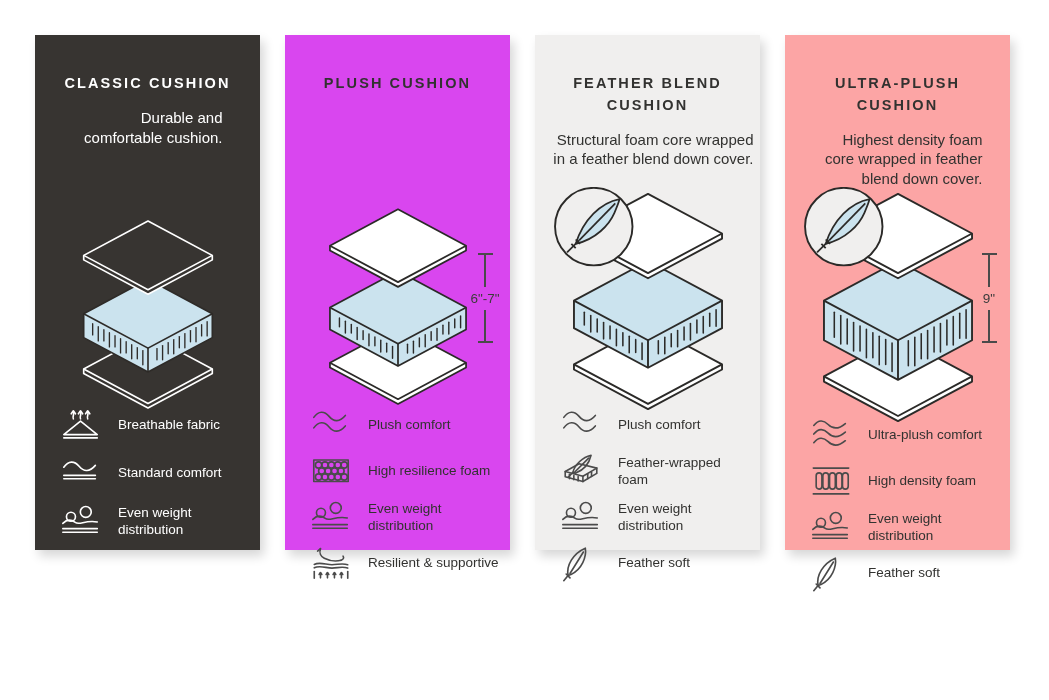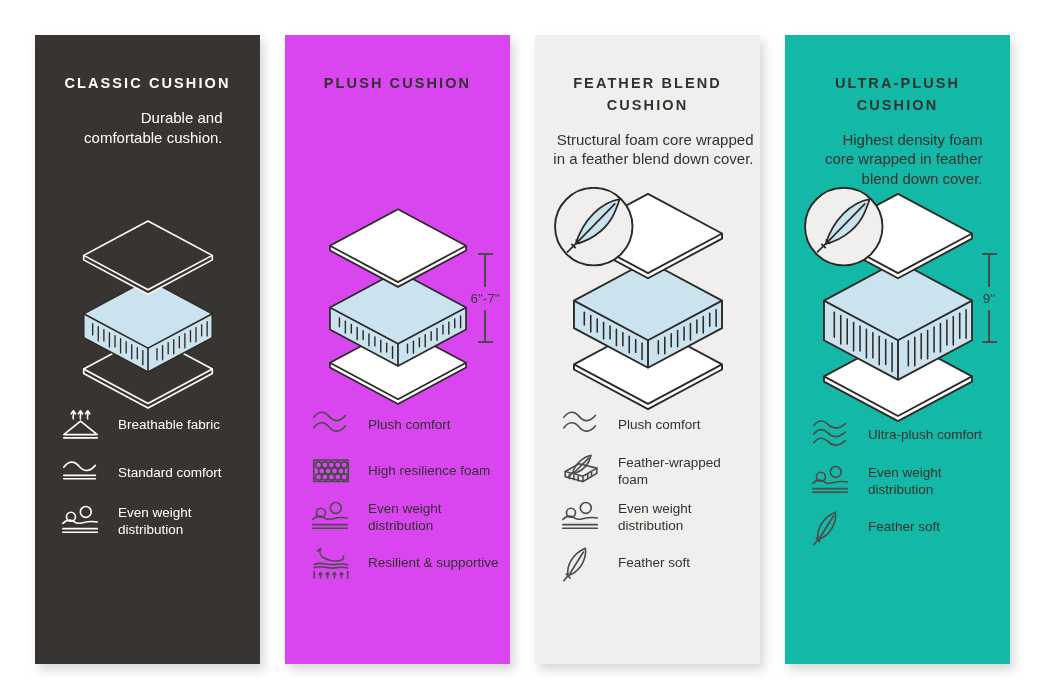--- a/index.html
+++ b/index.html
@@ -1,18 +1,18 @@
 <!DOCTYPE html>
 <html><head>
 <meta charset="utf-8">
 <style>
   html,body{margin:0;padding:0;background:#ffffff;}
   body{width:1049px;height:700px;font-family:"Liberation Sans",sans-serif;-webkit-font-smoothing:antialiased;}
   #board{position:relative;width:1049px;height:700px;overflow:hidden;background:#ffffff;}
-  .column{position:absolute;top:35px;width:225px;height:629px;box-shadow:4px 6px 10px rgba(0,0,0,0.16);}
+  .column{position:absolute;top:35px;width:225px;height:515px;box-shadow:4px 6px 10px rgba(0,0,0,0.16);}
   .theme-dark{color:#ffffff;}
   .theme-light{color:#323230;}
   .col-title{margin:38px 10px 0;text-align:center;font-size:14.5px;font-weight:bold;letter-spacing:2.1px;line-height:1.5;}
   .col-desc{margin:13px auto 0;text-align:right;font-size:15px;line-height:1.32;}
   .col-classic .col-desc{max-width:150px;}
   .col-plush .col-desc{max-width:160px;}
   .col-feather-blend .col-desc{max-width:212px;}
   .col-ultra-plush .col-desc{max-width:170px;}
   .illus{position:absolute;left:0;right:0;display:flex;justify-content:center;}
   .col-classic .illus{top:180px;}
@@ -341,21 +341,21 @@
                 <path d="M11.5,31 L25.5,8.5"></path>
                 <path d="M5,38.5 L9.5,33"></path>
                 <path d="M7.5,31.5 L11.5,35.5"></path>
               </g>
             </svg>
           </span>
           <span class="feature-label">Feather soft</span>
         </div>
       </div>
     </section>
-    <section class="column theme-light col-ultra-plush" style="left: 785px; background: #14b8a6;">
+    <section class="column theme-light col-ultra-plush" style="left: 785px; background: #fca5a5;">
       <h2 class="col-title">ULTRA-PLUSH CUSHION</h2>
       <p class="col-desc">Highest density foam core wrapped in feather blend down cover.</p>
       <div class="illus">
         <svg viewBox="0 0 230 280" xmlns="http://www.w3.org/2000/svg">
           <path d="M29,220 L115,174 L201,220 L201,226 L115,272 L29,226 Z" fill="#ffffff" stroke="#2b2a28" stroke-width="2.2" stroke-linejoin="round"></path>
           <path d="M29,220 L115,266 L201,220" fill="none" stroke="#2b2a28" stroke-width="2.2" stroke-linejoin="round"></path>
           <path d="M29,132 L115,86 L201,132 L201,178 L115,224 L29,178 Z" fill="#cbe3ee" stroke="#2b2a28" stroke-width="2.2" stroke-linejoin="round"></path>
           <path d="M29,132 L115,178 L201,132" fill="none" stroke="#2b2a28" stroke-width="2.2"></path>
           <path d="M115,178 V224" fill="none" stroke="#2b2a28" stroke-width="2.2"></path>
           <g fill="none" stroke="#2b2a28" stroke-width="1.8" stroke-linecap="round">
@@ -409,20 +409,36 @@
                 <path d="M5,28 C10,22 15,22 20,27 C25,32 31,32 38,26"></path>
               </g>
             </svg>
           </span>
           <span class="feature-label">Ultra-plush comfort</span>
         </div>
         <div class="feature-row">
           <span class="feature-icon">
             <svg viewBox="0 0 46 40">
               <g fill="none" stroke="currentColor" stroke-width="1.7" stroke-linecap="round" stroke-linejoin="round">
+                <path d="M4.5,6.5 H41.5"></path>
+                <path d="M4.5,33.5 H41.5"></path>
+                <rect x="7.5" y="11.5" width="6" height="17" rx="3"></rect>
+                <rect x="14.5" y="11.5" width="6" height="17" rx="3"></rect>
+                <rect x="21.5" y="11.5" width="6" height="17" rx="3"></rect>
+                <rect x="28.5" y="11.5" width="6" height="17" rx="3"></rect>
+                <rect x="35" y="11.5" width="6" height="17" rx="3"></rect>
+              </g>
+            </svg>
+          </span>
+          <span class="feature-label">High density foam</span>
+        </div>
+        <div class="feature-row">
+          <span class="feature-icon">
+            <svg viewBox="0 0 46 40">
+              <g fill="none" stroke="currentColor" stroke-width="1.7" stroke-linecap="round" stroke-linejoin="round">
                 <circle cx="12.5" cy="15.5" r="4.7"></circle>
                 <circle cx="28" cy="10.5" r="5.7"></circle>
                 <path d="M4,22.5 C8,18.5 13,18.5 17,21.5 C21.5,24.8 27,18.8 40,21"></path>
                 <path d="M4,28 H40"></path>
                 <path d="M4,31.8 H40"></path>
               </g>
             </svg>
           </span>
           <span class="feature-label">Even weight distribution</span>
         </div>

